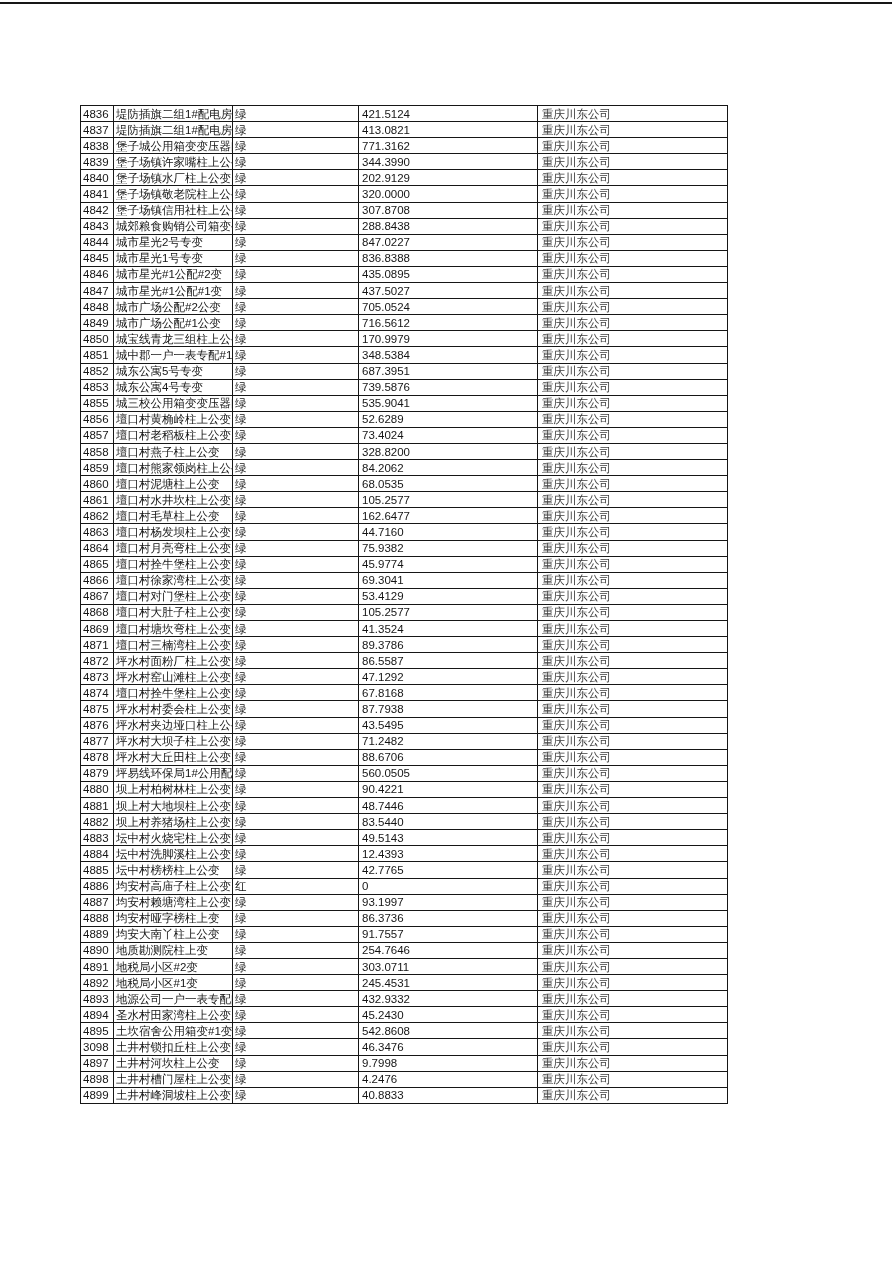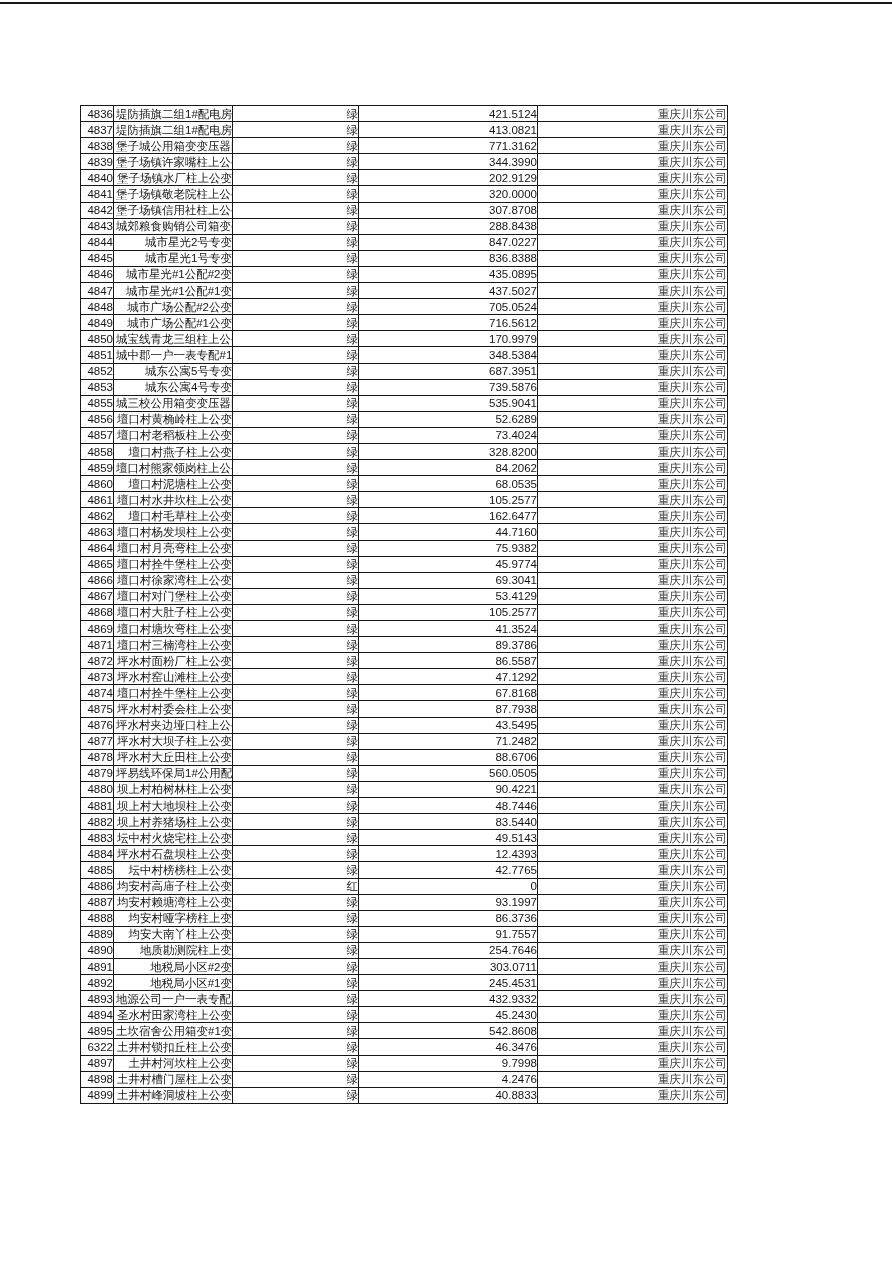--- a/index.html
+++ b/index.html
@@ -23,21 +23,20 @@
     height: 2px;
     background: #161616;
   }
   table.grid {
     position: absolute;
     left: 80px;
     top: 105px;
     width: 647px;
     border-collapse: collapse;
     table-layout: fixed;
-    text-align: right;
   }
   table.grid td {
     border: 1px solid #161616;
     height: 15.1px;
     padding: 0 0 0 2px;
     font-size: 11.5px;
     line-height: 14px;
     color: #151515;
     white-space: nowrap;
     overflow: hidden;
@@ -385,21 +384,21 @@
         </tr>
         <tr>
           <td class="c0">4883</td>
           <td class="c1">坛中村火烧宅柱上公变</td>
           <td class="c2">绿</td>
           <td class="c3">49.5143</td>
           <td class="c4">重庆川东公司</td>
         </tr>
         <tr>
           <td class="c0">4884</td>
-          <td class="c1">坪水村石盘坝柱上公变</td>
+          <td class="c1">坛中村洗脚溪柱上公变</td>
           <td class="c2">绿</td>
           <td class="c3">12.4393</td>
           <td class="c4">重庆川东公司</td>
         </tr>
         <tr>
           <td class="c0">4885</td>
           <td class="c1">坛中村榜榜柱上公变</td>
           <td class="c2">绿</td>
           <td class="c3">42.7765</td>
           <td class="c4">重庆川东公司</td>
@@ -468,21 +467,21 @@
           <td class="c4">重庆川东公司</td>
         </tr>
         <tr>
           <td class="c0">4895</td>
           <td class="c1">土坎宿舍公用箱变#1变</td>
           <td class="c2">绿</td>
           <td class="c3">542.8608</td>
           <td class="c4">重庆川东公司</td>
         </tr>
         <tr>
-          <td class="c0">6322</td>
+          <td class="c0">3098</td>
           <td class="c1">土井村锁扣丘柱上公变</td>
           <td class="c2">绿</td>
           <td class="c3">46.3476</td>
           <td class="c4">重庆川东公司</td>
         </tr>
         <tr>
           <td class="c0">4897</td>
           <td class="c1">土井村河坎柱上公变</td>
           <td class="c2">绿</td>
           <td class="c3">9.7998</td>

